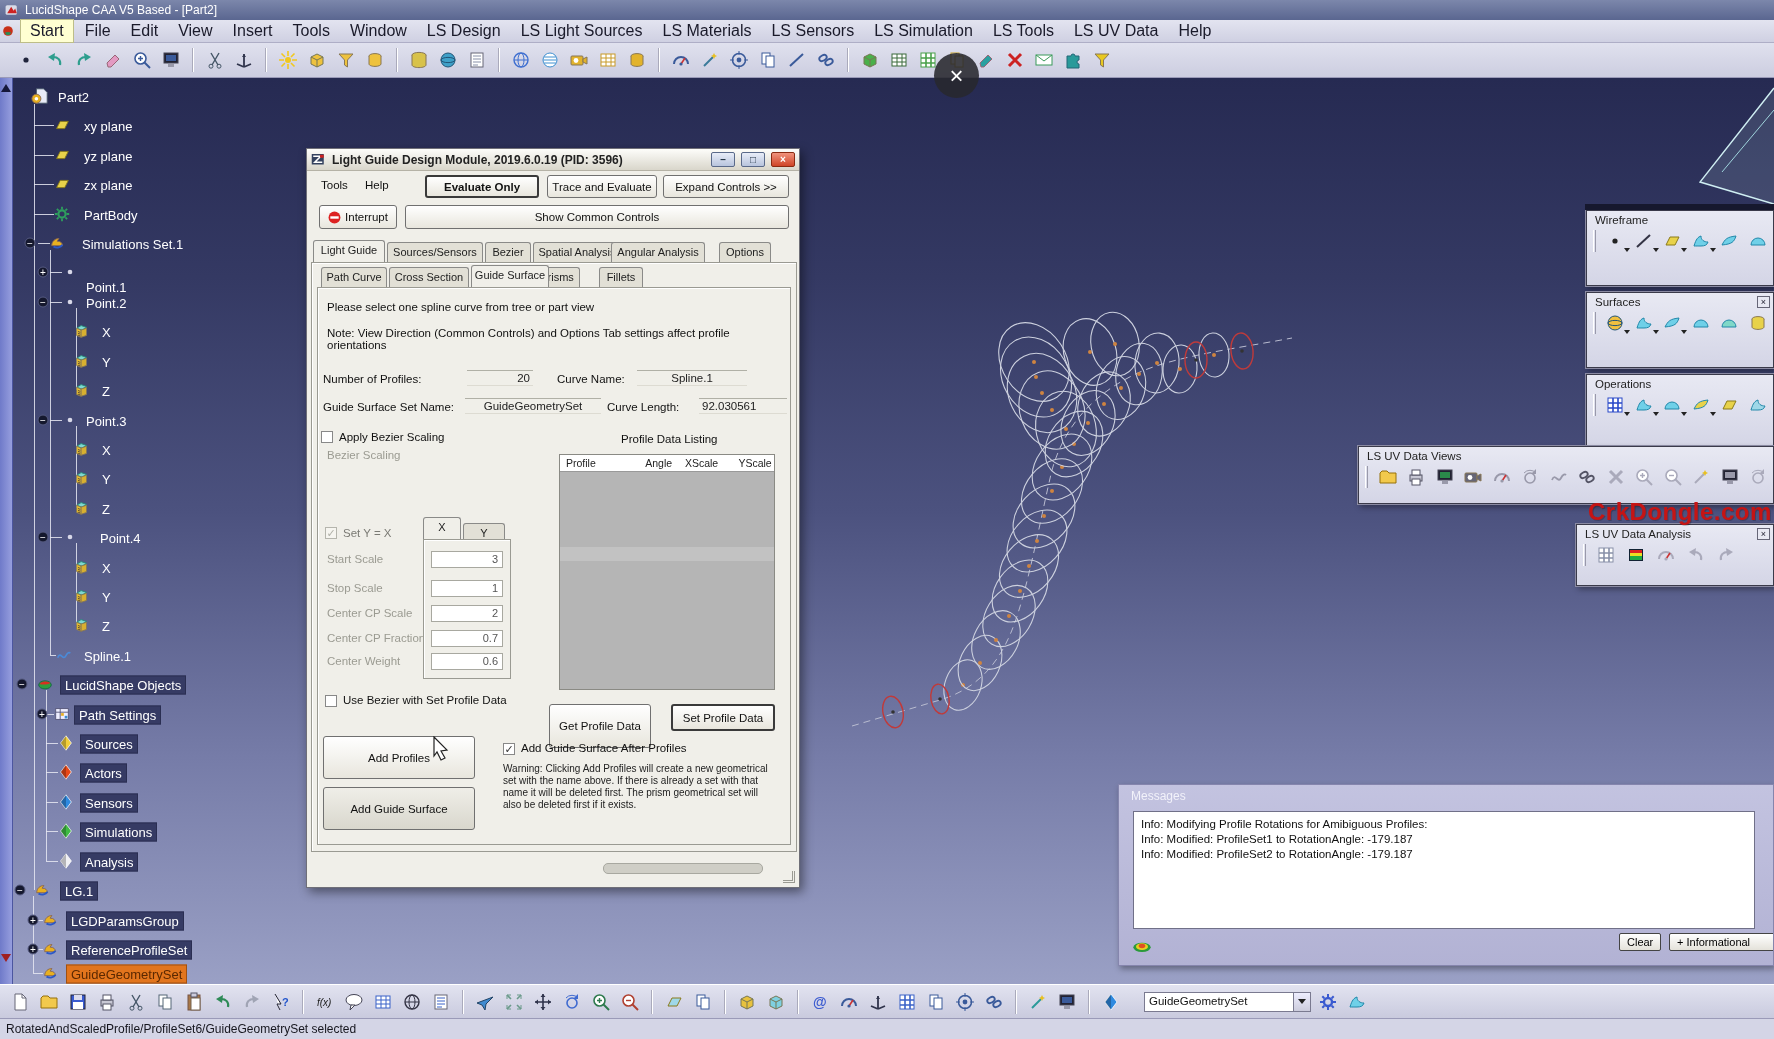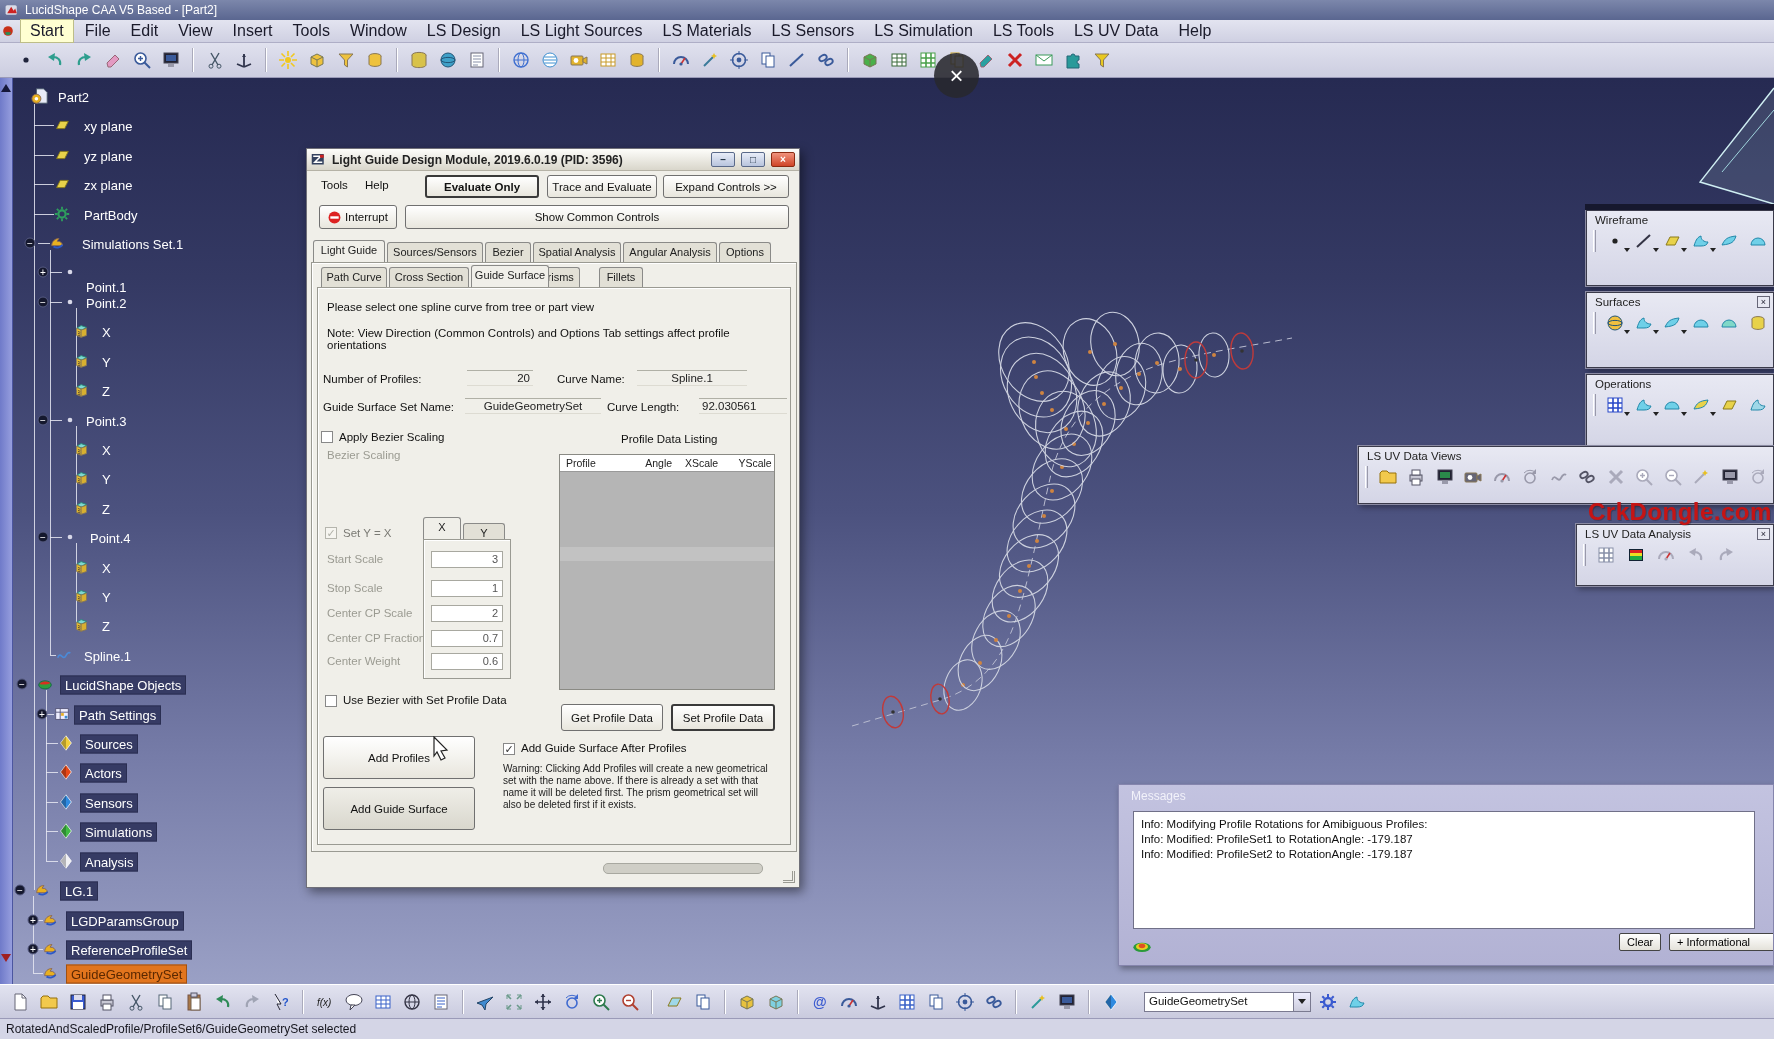--- a/index.html
+++ b/index.html
@@ -577,21 +577,21 @@
         </svg>
       </span>
       <div class="tree-label " style="left: 98px; top: 431px;">Z</div>
       <div class="tree-line" style="left: 50px; top: 459px; width: 12px; height: 1px;"></div>
       <div class="tree-exp" style="left: 43px; top: 459px;">−</div>
       <span class="icon tree-icon" style="width: 18px; height: 18px; left: 70px; top: 459px;">
         <svg viewBox="0 0 20 20">
           <circle cx="10" cy="10" r="2.6" fill="#d8d8e8"></circle>
         </svg>
       </span>
-      <div class="tree-label " style="left: 86px; top: 460px; text-align: center;">Point.4</div>
+      <div class="tree-label " style="left: 96px; top: 460px; text-align: center;">Point.4</div>
       <div class="tree-line" style="left: 76px; top: 489px; height: 1px;"></div>
       <span class="icon tree-icon" style="width: 18px; height: 18px; left: 82px; top: 489px;">
         <svg viewBox="0 0 20 20">
           <path d="M4 7l5-3 6 2-5 3z" fill="#7fd8d0" stroke="#287"></path>
           <path d="M4 7l5 2v8l-5-2z" fill="#e8c030" stroke="#875"></path>
           <path d="M9 9l6-2v8l-6 2z" fill="#d8b030" stroke="#875"></path>
           <path d="M5.5 10.5l2.5 1M5.5 12.5l2.5 1M5.5 14.5l2.5 1" stroke="#543"></path>
         </svg>
       </span>
       <div class="tree-label " style="left: 98px; top: 490px;">X</div>
@@ -749,21 +749,21 @@
         </svg>
       <span>Interrupt</span>
     </div>
     <div class="dbtn" style="left:98px;top:56px;width:384px;height:24px">Show Common Controls</div>
 
     <div id="dlg-tabs1">
         <div class="dtab active" style="left: 6px; top: 93px; width: 72px;">Light Guide</div>
         <div class="dtab" style="left: 80px; top: 93px; width: 96px;">Sources/Sensors</div>
         <div class="dtab" style="left: 178px; top: 93px; width: 46px;">Bezier</div>
         <div class="dtab" style="left: 226px; top: 93px; width: 88px;">Spatial Analysis</div>
-        <div class="dtab" style="left: 316px; top: 93px; width: 94px;">Angular Analysis</div>
+        <div class="dtab" style="left: 304px; top: 93px; width: 94px;">Angular Analysis</div>
         <div class="dtab" style="left: 412px; top: 93px; width: 52px;">Options</div>
       </div>
     <div class="dpanel" style="left:4px;top:113px;width:486px;height:590px"></div>
     <div id="dlg-tabs2">
         <div class="dtab" style="left: 14px; top: 118px; width: 66px;">Path Curve</div>
         <div class="dtab" style="left: 82px; top: 118px; width: 80px;">Cross Section</div>
         <div class="dtab active" style="left: 164px; top: 118px; width: 78px;">Guide Surface</div>
         <div class="dtab" style="left: 227px; top: 118px; width: 46px;">Prisms</div>
         <div class="dtab" style="left: 292px; top: 118px; width: 44px;">Fillets</div>
       </div>
@@ -813,21 +813,21 @@
           <span style="width: 40px; padding-left: 6px;">Angle</span>
           <span style="width: 54px; padding-left: 6px;">XScale</span>
           <span style="width: 42px; padding-left: 6px;">YScale</span>
         </div>
       <div style="position:absolute;left:0;top:92px;width:100%;height:14px;background:#c2c2c2"></div>
     </div>
 
     <span class="cb" style="left:18px;top:546px"></span>
     <span class="dlabel" style="left:36px;top:545px">Use Bezier with Set Profile Data</span>
 
-    <div class="dbtn" style="left:254px;top:555px;width:102px;height:27px">Get Profile Data</div>
+    <div class="dbtn" style="left:242px;top:555px;width:102px;height:44px">Get Profile Data</div>
     <div class="dbtn bold" style="left:364px;top:555px;width:104px;height:27px;font-weight:normal">Set Profile Data</div>
 
     <div class="dbtn" style="left:16px;top:587px;width:152px;height:43px">Add Profiles</div>
     <span class="cb checked" style="left:196px;top:594px"></span>
     <span class="dlabel" style="left:214px;top:593px">Add Guide Surface After Profiles</span>
     <div class="warn" style="left:196px;top:614px;width:276px">Warning: Clicking Add Profiles will create a new geometrical set with the name above. If there is already a set with that name it will be deleted first. The prism geometrical set will also be deleted first if it exists.</div>
     <div class="dbtn" style="left:16px;top:638px;width:152px;height:43px;background:linear-gradient(180deg,#efeee8,#d9d7cd)">Add Guide Surface</div>
 
     <div class="abs" style="left:296px;top:714px;width:160px;height:11px;background:#cfcec6;border:1px solid #a8a8a0;border-radius:5px"></div>
     <div class="abs" style="right:4px;bottom:4px;width:12px;height:12px;border-right:3px double #9a9a92;border-bottom:3px double #9a9a92;transform:rotate(0deg)"></div>

